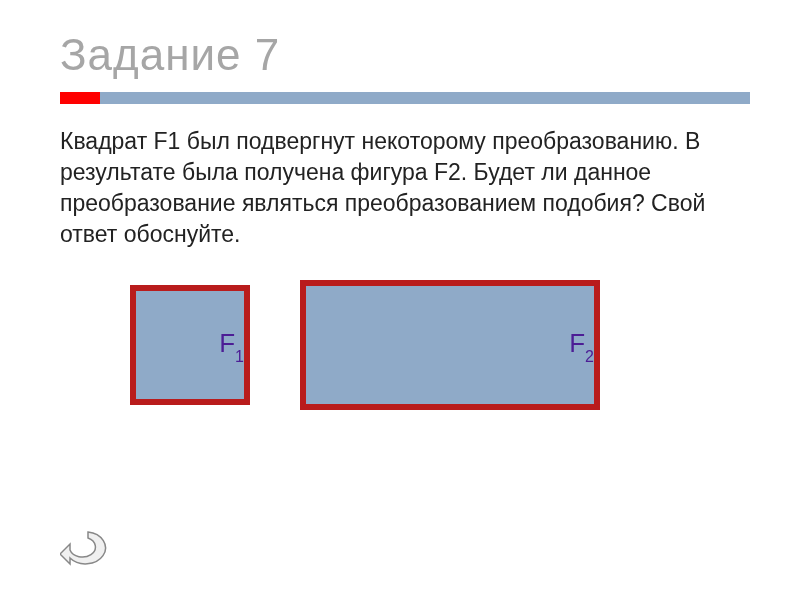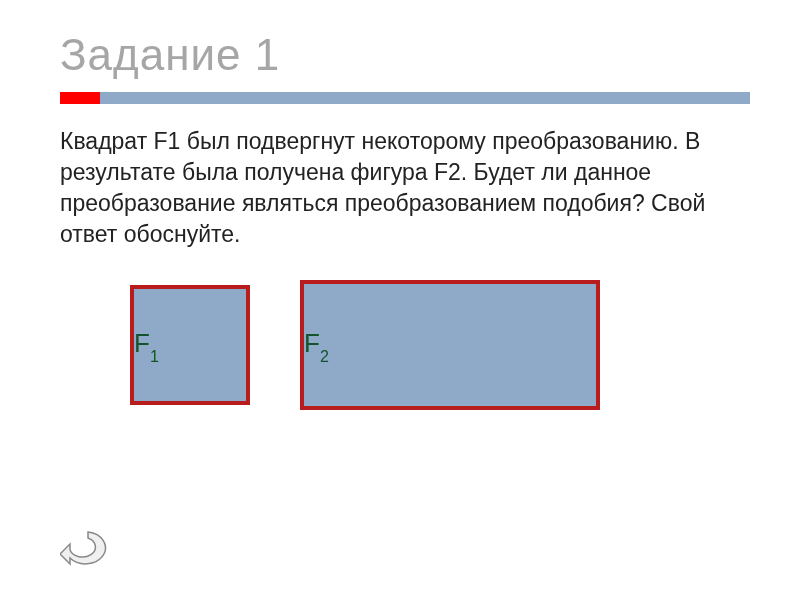--- a/index.html
+++ b/index.html
@@ -48,26 +48,26 @@
     }
     .shapes {
       display: flex;
       align-items: center;
       gap: 50px;
       margin-left: 70px;
       margin-top: 10px;
     }
     .shape {
       background: #8faac8;
-      border: 4px solid #b91c1c;
+      border: 6px solid #b91c1c;
       display: flex;
       align-items: center;
-      justify-content: flex-start;
+      justify-content: flex-end;
       font-size: 26px;
-      color: #14532d;
+      color: #4c1d95;
     }
     .shape-f1 {
       width: 120px;
       height: 120px;
     }
     .shape-f2 {
       width: 300px;
       height: 130px;
     }
     .shape .sub {
@@ -85,21 +85,21 @@
     }
     .back-icon svg {
       width: 100%;
       height: 100%;
     }
   </style>
 </head>
 <body>
 
 <div class="slide">
-  <h1 class="title">Задание 1</h1>
+  <h1 class="title">Задание 7</h1>
 
   <div class="divider">
     <div class="divider-left"></div>
     <div class="divider-right"></div>
   </div>
 
   <p class="body-text">Квадрат  F1 был подвергнут некоторому преобразованию. В результате была получена фигура F2. Будет ли данное преобразование являться преобразованием подобия? Свой ответ обоснуйте.</p>
 
   <div class="shapes">
     <div class="shape shape-f1">

